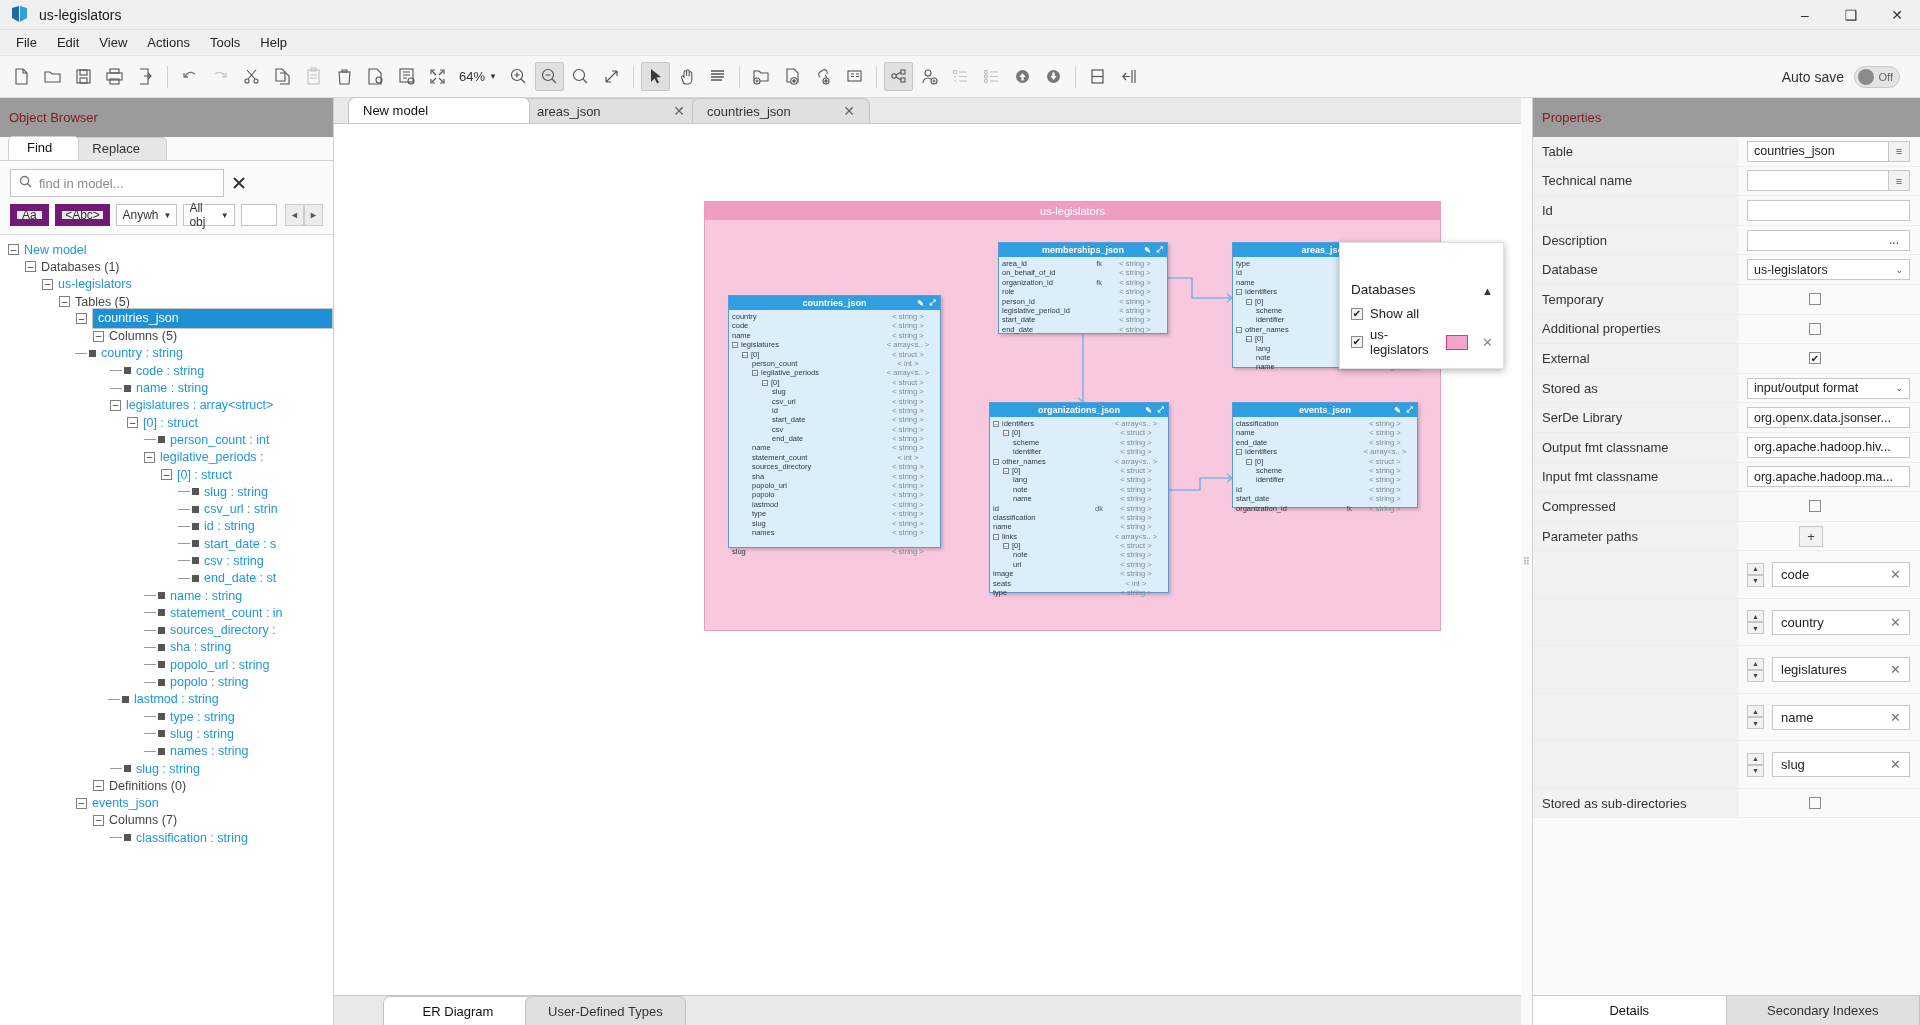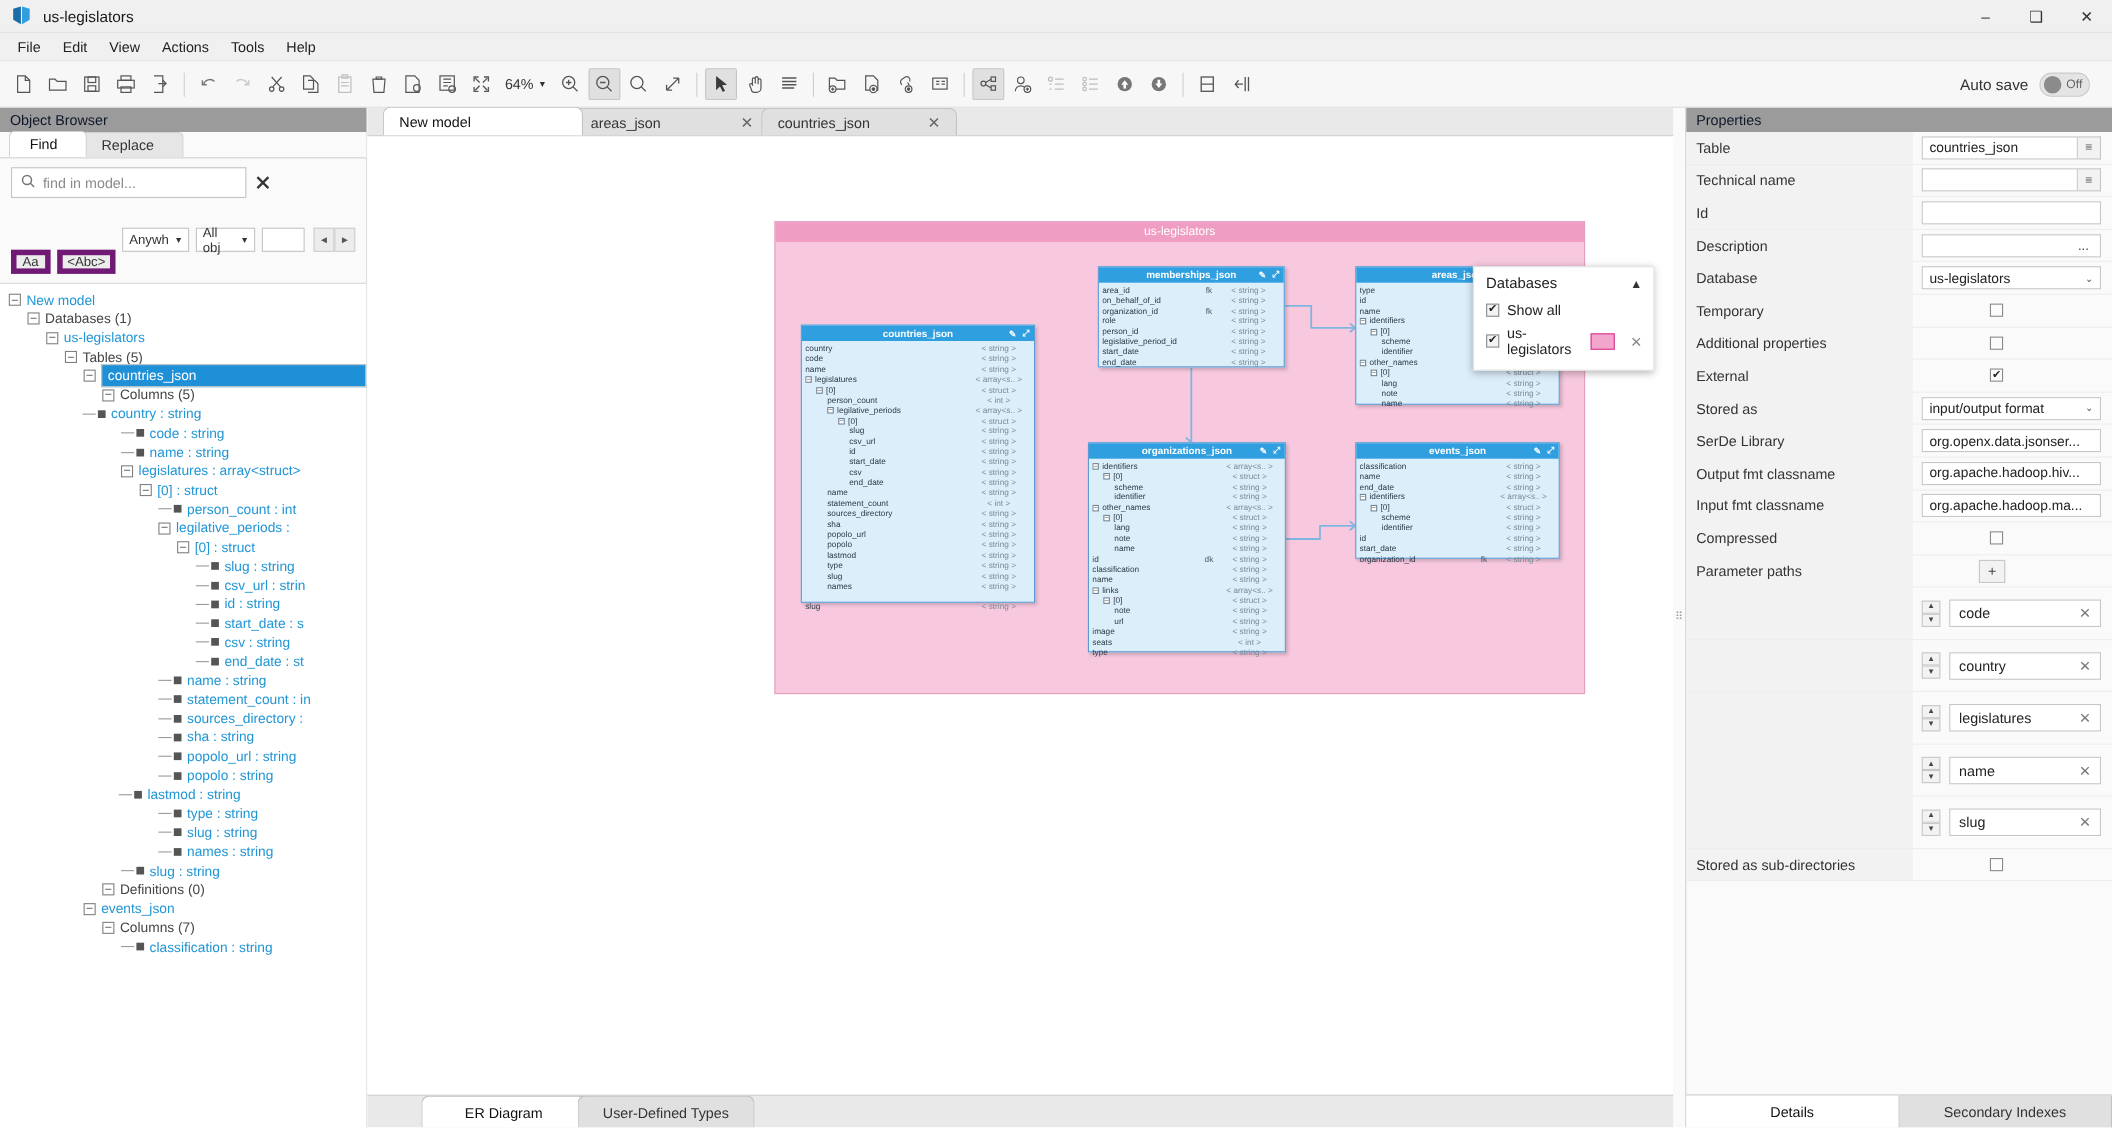--- a/index.html
+++ b/index.html
@@ -47,40 +47,40 @@
   .toggle .knob { width:16px; height:16px; border-radius:50%; background:#8b8b8b;
       position:absolute; left:3px; }
   .toggle .t-txt { position:absolute; right:6px; font-size:11px; color:#666; }
 
   
   .main { display:flex; height:calc(1025px - 30px - 26px - 42px); }
 
   
   .left-panel { width:334px; background:#fafafa; display:flex; flex-direction:column;
       border-right:1px solid #d0d0d0; }
-  .panel-head { height:22px; background:#9b9b9b; color:#0f172a; font-size:13px;
+  .panel-head { height:39px; background:#9b9b9b; color:#7f1d1d; font-size:13px;
       display:flex; align-items:center; padding-left:9px; }
   .tabs-row { height:24px; display:flex; background:#fafafa; border-bottom:1px solid #cfcfcf;
       padding-left:8px; align-items:flex-end; }
   .ftab { padding:3px 26px 4px 18px; font-size:13px; background:#e6e6e6;
       border:1px solid #cfcfcf; border-bottom:none; border-radius:5px 5px 0 0;
       margin-right:-6px; color:#333; }
   .ftab.active { background:#fff; border-bottom:1px solid #fff; z-index:2; color:#111; }
   .find-box-wrap { padding:8px 10px 0 10px; }
   .find-box { height:28px; border:1px solid #c4c4c4; background:#fff; display:flex;
       align-items:center; padding:0 8px; gap:7px; }
   .find-box input { border:none; outline:none; flex:1; font-size:13px;
       font-family:"Liberation Sans",sans-serif; color:#333; }
   .find-box input::placeholder { color:#8a8a8a; }
   .clear-x { width:22px; height:22px; display:flex; align-items:center;
       justify-content:center; margin-left:4px; }
   .filter-row { display:flex; align-items:center; gap:6px; padding:7px 10px 8px 10px; }
   .fbtn { height:22px; min-width:28px; padding:0 6px; background:#ececec;
-      border:5px solid #701a75; font-size:12px; display:flex; align-items:center;
-      justify-content:center; color:#333;margin-top:40px; }
+      border:7px solid #701a75; font-size:12px; display:flex; align-items:center;
+      justify-content:center; color:#333; }
   .fsel { height:22px; padding:0 5px; background:#fff; border:1px solid #c4c4c4;
       font-size:12px; display:flex; align-items:center; gap:5px; color:#333; }
   .fsel .car { font-size:8px; }
   .ftext { height:22px; width:42px; background:#fff; border:1px solid #c4c4c4; }
   .nav-arrows { display:flex; margin-left:2px; }
   .navb { width:19px; height:22px; background:#ececec; border:1px solid #cdcdcd;
       display:flex; align-items:center; justify-content:center; font-size:9px; color:#555; }
 
   
   .tree { flex:1; overflow:hidden; background:#fff; padding-top:6px;
@@ -133,21 +133,21 @@
   .erow .ind2 { padding-left:20px; }
   .erow .ind3 { padding-left:30px; }
   .erow .ind4 { padding-left:40px; }
   .e-exp { display:inline-block; width:6px; height:6px; border:1px solid #6f8494;
       font-size:6px; line-height:5px; text-align:center; margin-right:3px;
       vertical-align:middle; background:#fff; }
 
   
   .db-popup { position:absolute; left:1005px; top:118px; width:165px; background:#fff;
       box-shadow:0 2px 7px rgba(0,0,0,.3); border:1px solid #e0e0e0; padding:7px 0 8px 0; z-index:20; }
-  .db-pop-title { display:flex; align-items:flex-end; padding:0 10px 6px 11px; }
+  .db-pop-title { display:flex; align-items:flex-end; padding:0 10px 6px 11px;margin-top:32px; }
   .db-pop-title span { font-size:13.5px; color:#222; }
   .db-pop-title .chev { margin-left:auto; font-size:11px; color:#333; }
   .db-row { display:flex; align-items:center; gap:7px; padding:3px 10px 3px 11px; }
   .cbx { width:12px; height:12px; border:1px solid #8a8a8a; background:#f3f3f3;
       display:flex; align-items:center; justify-content:center; font-size:10px;
       color:#222; line-height:1; flex:none; }
   .db-row .nm { font-size:13px; color:#222; }
   .db-swatch { width:24px; height:15px; background:#f2a6cb; border:1px solid #d6368c;
       margin-left:auto; }
   .db-x { font-size:13px; color:#888; margin-left:7px; }

